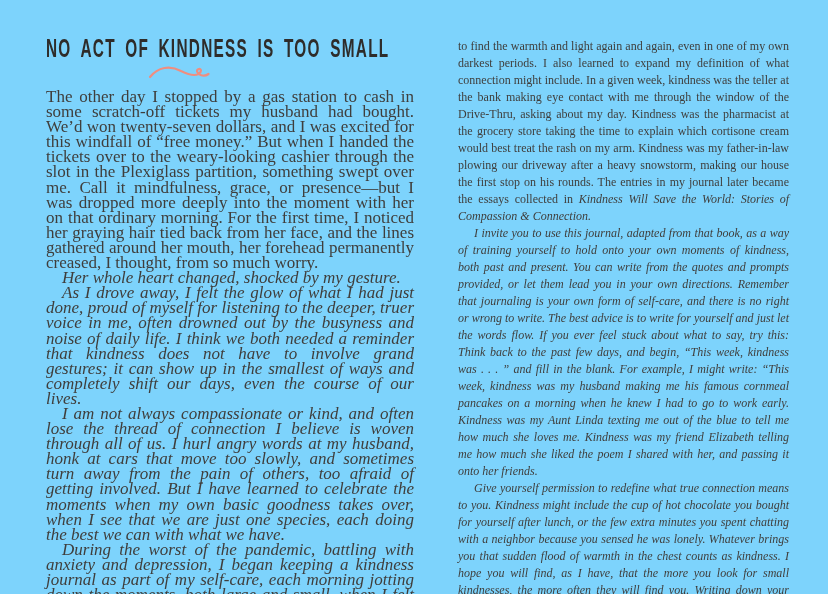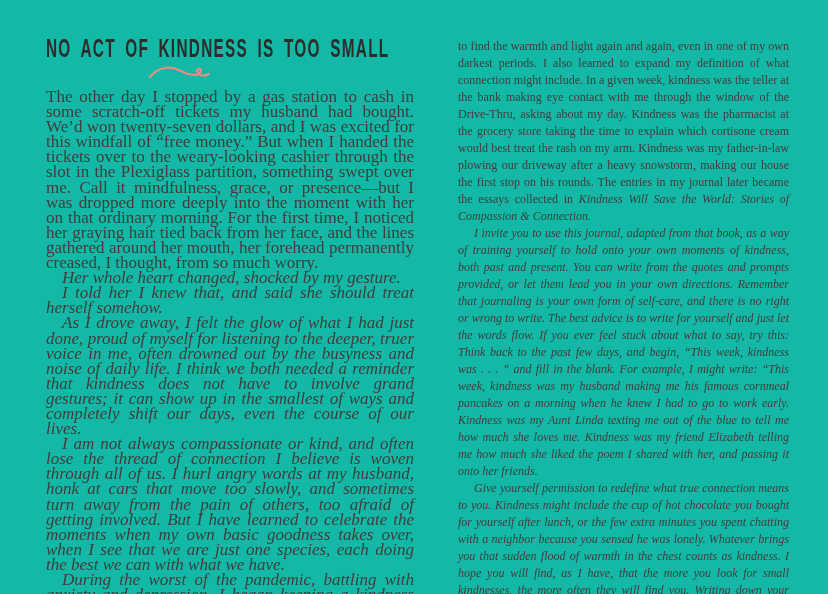--- a/index.html
+++ b/index.html
@@ -10,21 +10,21 @@
     width: 828px;
     height: 594px;
     background: #ffffff;
     overflow: hidden;
     position: relative;
     font-family: "Liberation Serif", serif;
   }
   .spread {
     position: absolute;
     inset: 0;
-    background: #14b8a6;
+    background: #7dd3fc;
   }
   .page {
     position: absolute;
     top: 0;
   }
   .page-left {
     left: 46px;
     top: 34px;
     width: 368px;
   }
@@ -82,21 +82,20 @@
   <section class="page page-left">
     <h1 class="title">NO ACT OF KINDNESS IS TOO SMALL</h1>
     <div class="flourish">
       <svg width="66" height="20" viewBox="0 0 66 20" xmlns="http://www.w3.org/2000/svg" aria-hidden="true">
         <path d="M2 15 C 10 5, 22 3, 33 9 C 39 12, 46 14.5, 50.5 12 C 54 10, 53.5 6.5, 50.8 7 C 48 7.5, 48.5 11.5, 52.5 13 C 55.5 14.2, 58.5 13.5, 60.5 12" fill="none" stroke="#ef8e80" stroke-width="2.2" stroke-linecap="round"></path>
       </svg>
     </div>
     <div class="body-text" id="left-paras">
         <p><span>The other day I stopped by a gas station to cash in some scratch-off tickets my husband had bought. We’d won twenty-seven dollars, and I was excited for this windfall of “free money.” But when I handed the tickets over to the weary-looking cashier through the slot in the Plexiglass partition, something swept over me. Call it mindfulness, grace, or presence—but I was dropped more deeply into the moment with her on that ordinary morning. For the first time, I noticed her graying hair tied back from her face, and the lines gathered around her mouth, her forehead permanently creased, I thought, from so much worry.</span></p>
         <p class="indent"><span>Her whole heart changed, shocked by my gesture.</span></p>
-        <p class="indent"><span>I told her I knew that, and said she should treat herself somehow.</span></p>
         <p class="indent"><span>As I drove away, I felt the glow of what I had just done, proud of myself for listening to the deeper, truer voice in me, often drowned out by the busyness and noise of daily life. I think we both needed a reminder that kindness does not have to involve grand gestures; it can show up in the smallest of ways and completely shift our days, even the course of our lives.</span></p>
         <p class="indent"><span>I am not always compassionate or kind, and often lose the thread of connection I believe is woven through all of us. I hurl angry words at my husband, honk at cars that move too slowly, and sometimes turn away from the pain of others, too afraid of getting involved. But I have learned to celebrate the moments when my own basic goodness takes over, when I see that we are just one species, each doing the best we can with what we have.</span></p>
         <p class="indent"><span>During the worst of the pandemic, battling with anxiety and depression, I began keeping a kindness journal as part of my self-care, each morning jotting down the moments, both large and small, when I felt more connected to others. Scanning each day for evidence of tenderness, I trained my mind</span></p>
       </div>
   </section>
 
   <section class="page page-right">
     <div class="body-text" id="right-paras">
         <p><span>to find the warmth and light again and again, even in one of my own darkest periods. I also learned to expand my definition of what connection might include. In a given week, kindness was the teller at the bank making eye contact with me through the window of the Drive-Thru, asking about my day. Kindness was the pharmacist at the grocery store taking the time to explain which cortisone cream would best treat the rash on my arm. Kindness was my father-in-law plowing our driveway after a heavy snowstorm, making our house the first stop on his rounds. The entries in my journal later became the essays collected in </span><span class="italic">Kindness Will Save the World: Stories of Compassion &amp; Connection.</span></p>
         <p class="indent"><span>I invite you to use this journal, adapted from that book, as a way of training yourself to hold onto your own moments of kindness, both past and present. You can write from the quotes and prompts provided, or let them lead you in your own directions. Remember that journaling is your own form of self-care, and there is no right or wrong to write. The best advice is to write for yourself and just let the words flow. If you ever feel stuck about what to say, try this: Think back to the past few days, and begin, “This week, kindness was . . . ” and fill in the blank. For example, I might write: “This week, kindness was my husband making me his famous cornmeal pancakes on a morning when he knew I had to go to work early. Kindness was my Aunt Linda texting me out of the blue to tell me how much she loves me. Kindness was my friend Elizabeth telling me how much she liked the poem I shared with her, and passing it onto her friends.</span></p>

